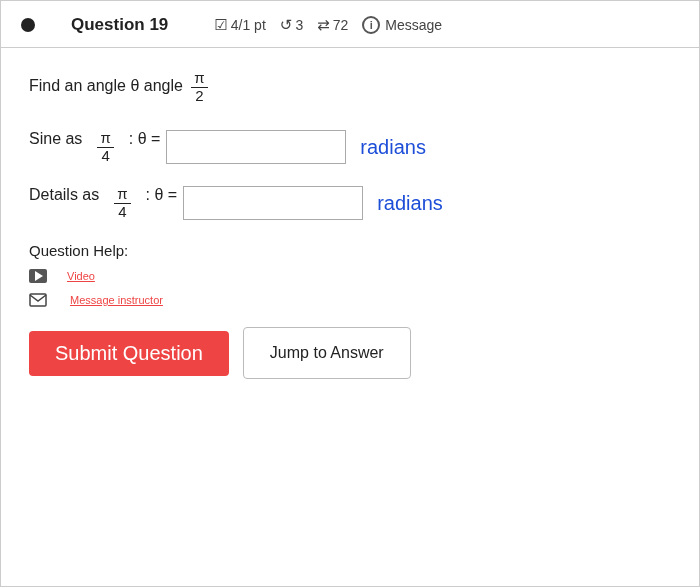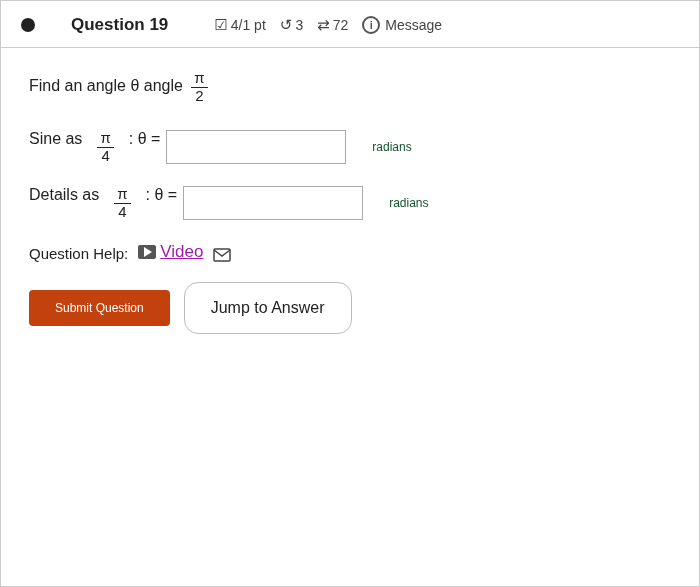--- a/index.html
+++ b/index.html
@@ -109,40 +109,41 @@
     .answer-input {
       border: 1.5px solid #aaa;
       width: 180px;
       height: 34px;
       font-size: 15px;
       padding: 4px 8px;
       outline: none;
       background: #fff;
     }
     .radians-label {
-      margin-left: 20px;
-      font-size: 12px;
-      color: #14532d;
+      margin-left: 8px;
+      font-size: 20px;
+      color: #1d4ed8;
     }
     .question-help {
       font-size: 15px;
       color: #222;
       margin-bottom: 20px;
       display: flex;
-      align-items: flex-end;
+      align-items: flex-start;
       gap: 10px;
+      flex-direction: column;
     }
     .help-link {
-      color: #a21caf;
+      color: #ef4444;
       text-decoration: underline;
       cursor: pointer;
       display: flex;
       align-items: center;
-      gap: 4px;
-      font-size: 17px;
+      gap: 20px;
+      font-size: 11px;
     }
     .video-icon-box {
       width: 18px;
       height: 14px;
       background: #555;
       border-radius: 2px;
       display: inline-flex;
       align-items: center;
       justify-content: center;
       position: relative;
@@ -155,36 +156,36 @@
       border-left: 8px solid #fff;
       margin-left: 2px;
     }
     .buttons-row {
       display: flex;
       align-items: center;
       gap: 14px;
       margin-top: 4px;
     }
     .btn-submit {
-      background: #c2410c;
+      background: #ef4444;
       color: #fff;
       border: none;
       padding: 11px 26px;
-      font-size: 12px;
+      font-size: 20px;
       border-radius: 4px;
       cursor: pointer;
       font-weight: 500;
     }
     .btn-jump {
       background: #fff;
       color: #222;
       border: 1.5px solid #bbb;
       padding: 16px 26px;
       font-size: 16px;
-      border-radius: 14px;
+      border-radius: 4px;
       cursor: pointer;
       font-weight: 400;
     }
     .pi-symbol { font-size: 15px; }
   </style>
 </head>
 <body>
 
 <div class="card">
   <div class="question-header">
@@ -253,20 +254,21 @@
         <span class="video-icon-box">
           <span class="video-triangle"></span>
         </span>
         <span>Video</span>
       </span>
       <span class="help-link">
         <svg width="18" height="14" viewBox="0 0 18 14" style="vertical-align:middle;margin-right:3px;">
           <rect x="1" y="1" width="16" height="12" rx="1" ry="1" fill="none" stroke="#444" stroke-width="1.5"></rect>
           <polyline points="1,2 9,8 17,2" fill="none" stroke="#444" stroke-width="1.5"></polyline>
         </svg>
+        <span>Message instructor</span>
       </span>
     </div>
 
     <div class="buttons-row">
       <button class="btn-submit">Submit Question</button>
       <button class="btn-jump">Jump to Answer</button>
     </div>
   </div>
 </div>
 

